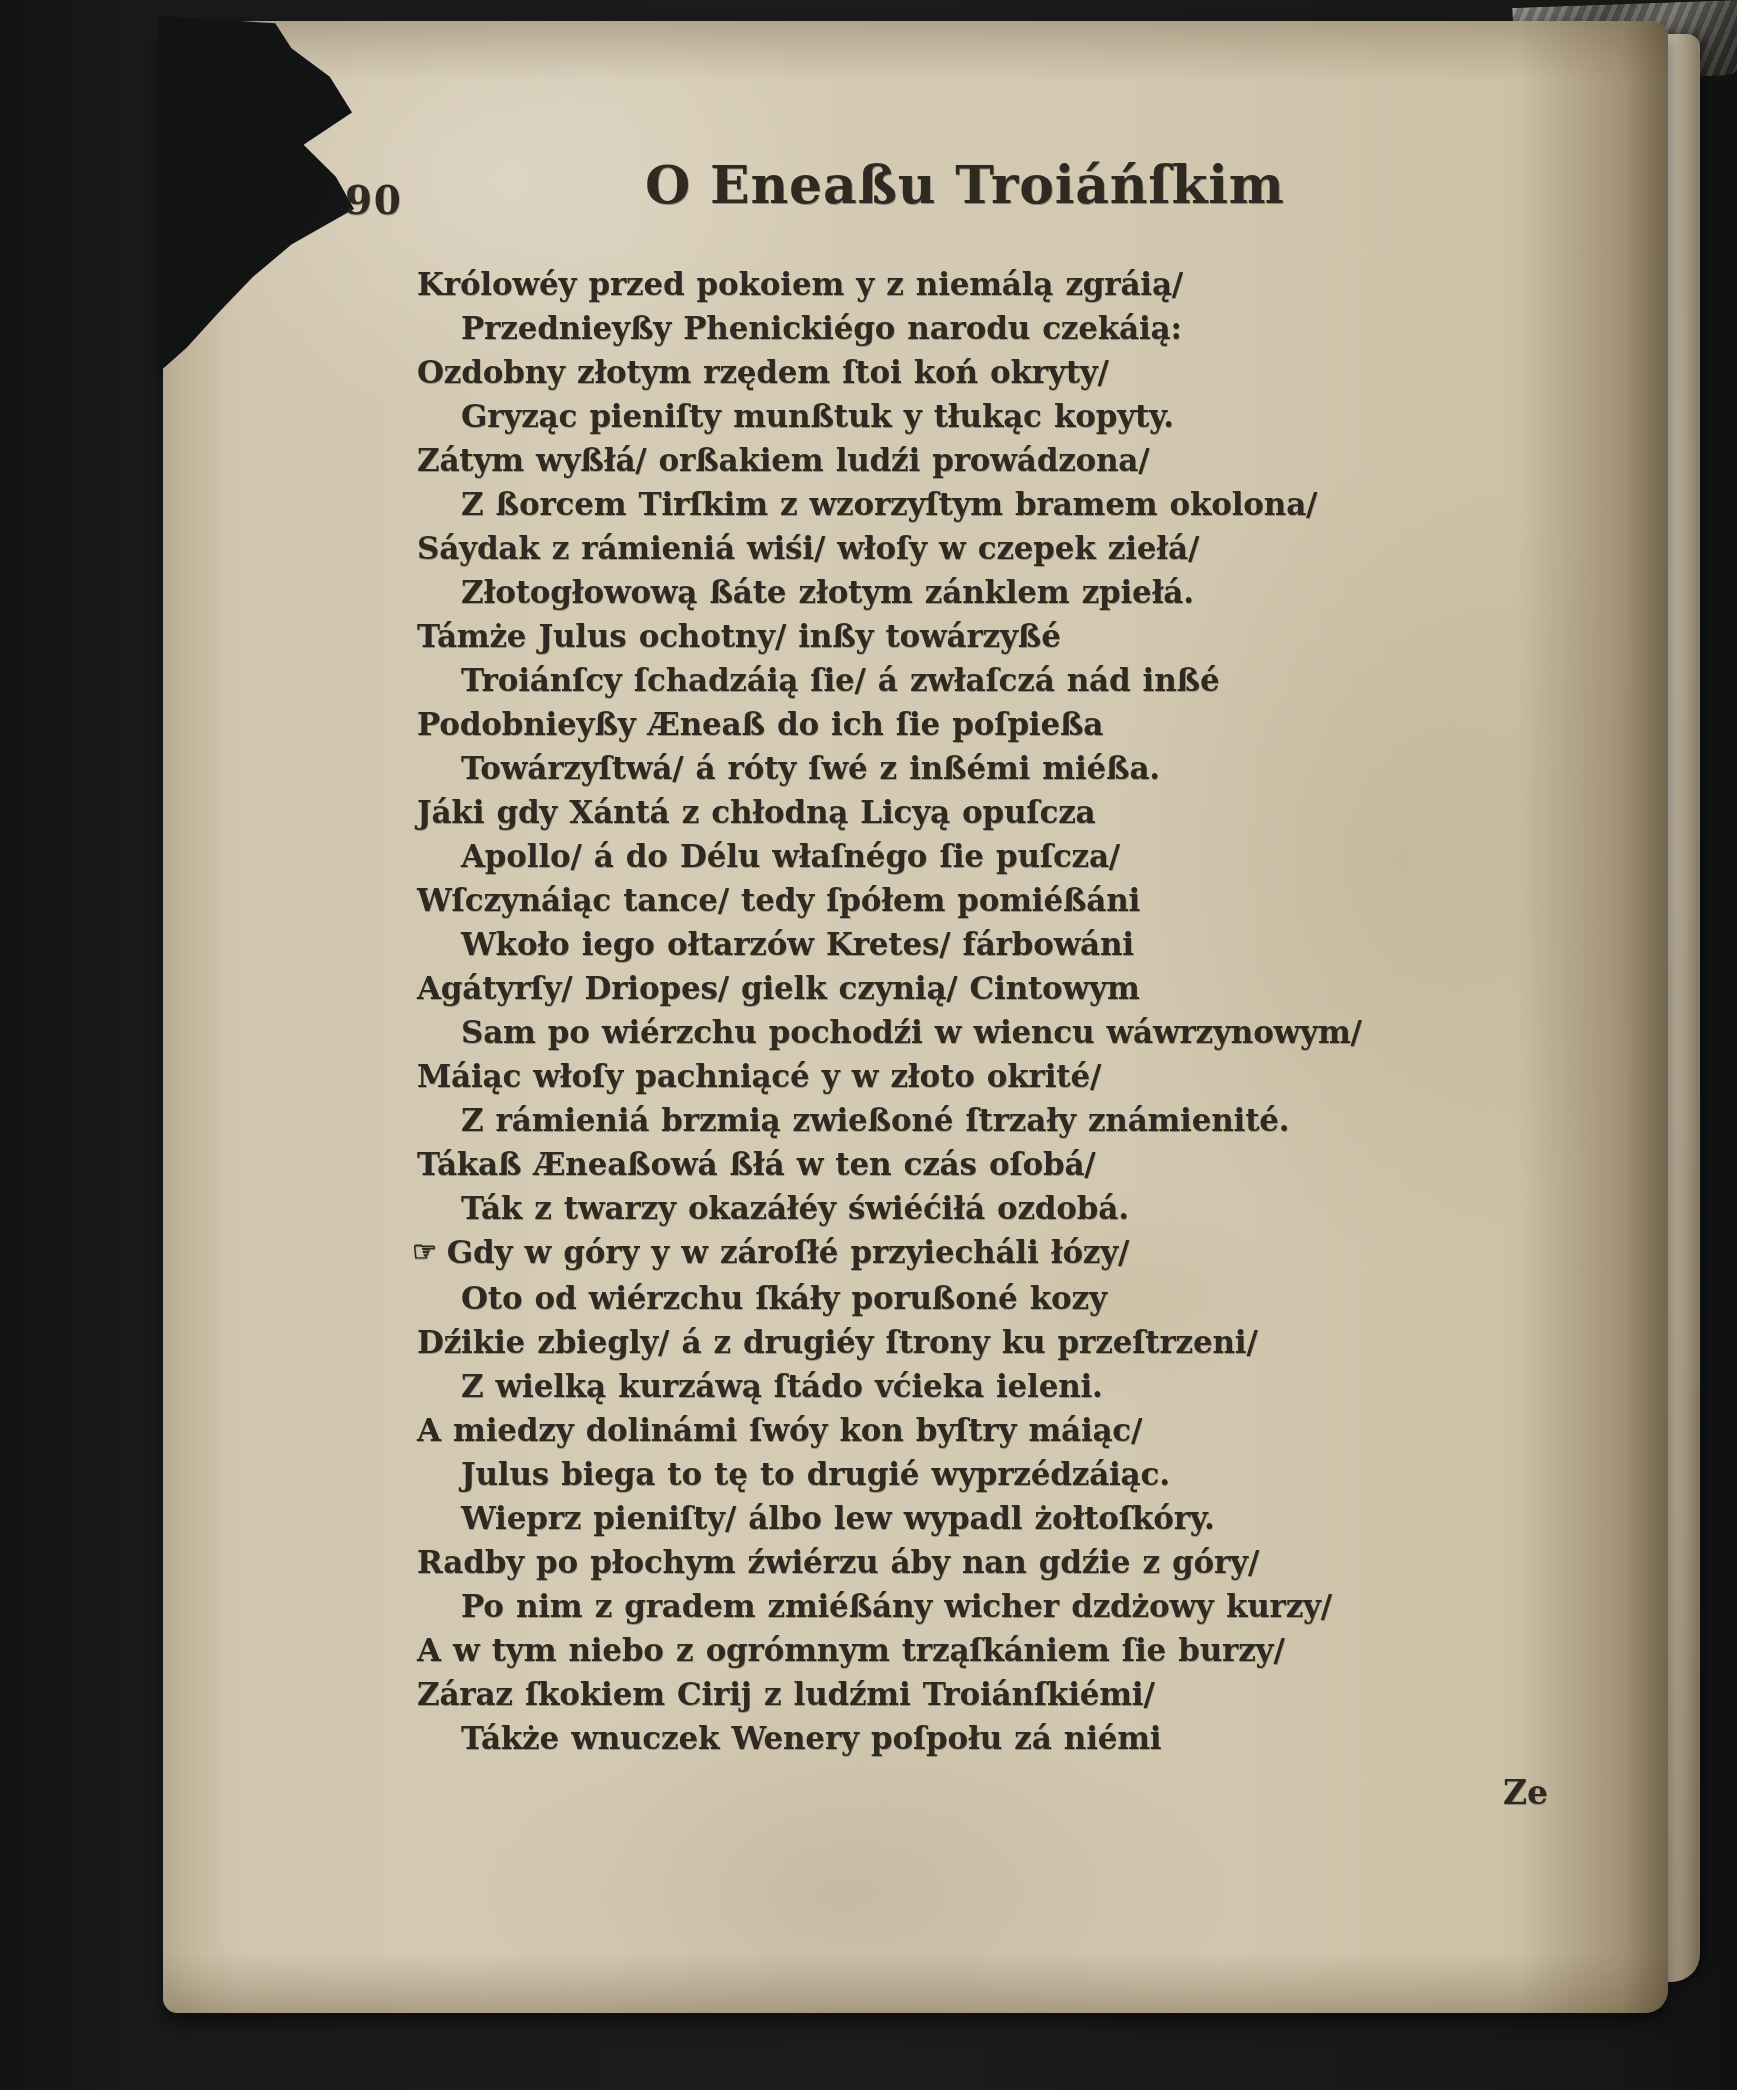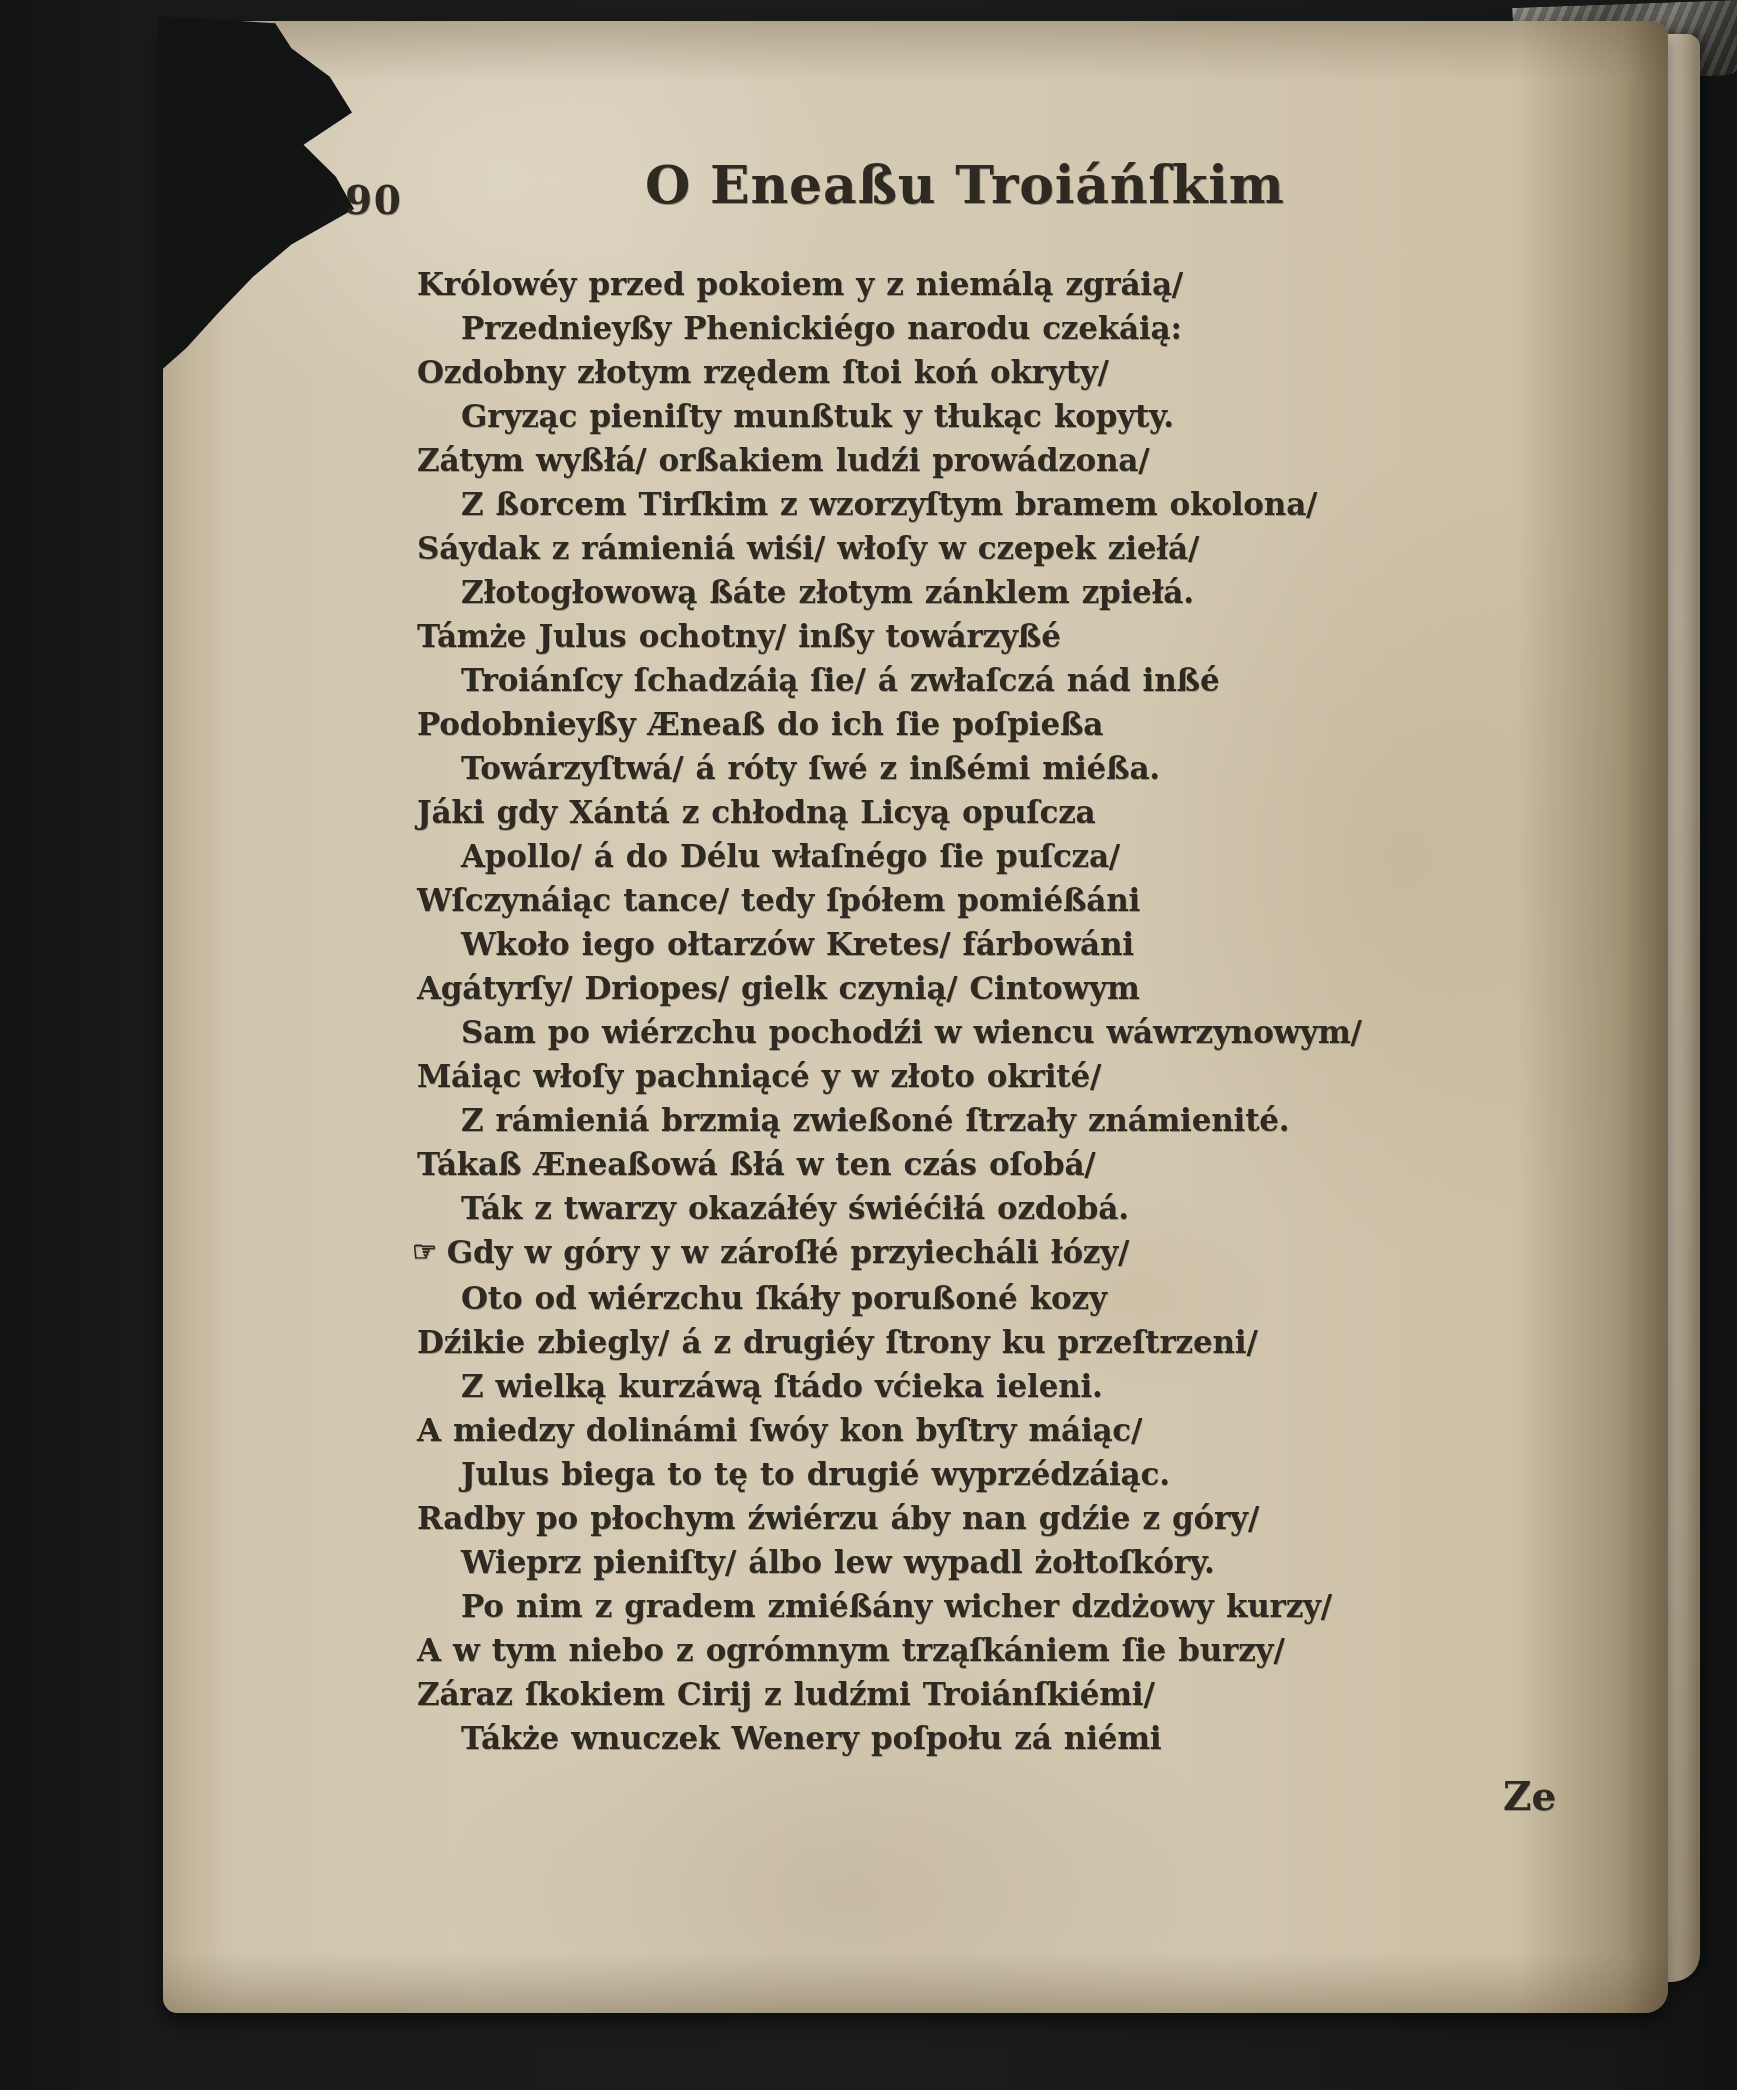--- a/index.html
+++ b/index.html
@@ -74,21 +74,21 @@
     letter-spacing:-0.2px;word-spacing:1.6px;
     text-shadow:0.5px 0.5px 0 rgba(46,42,34,.35);
   }
   .line.indent{padding-left:44px;}
   .manicule{
     display:inline-block;margin-left:-4.9px;margin-right:9.8px;
     font-size:28px;transform:translateY(-1.6px);
   }
   .catchword{
     position:absolute;left:1340px;top:1752px;
-    font-size:39px;font-weight:700;
+    font-size:33px;font-weight:700;
     text-shadow:0.5px 0.5px 0 rgba(46,42,34,.35);
   }
 </style>
 </head>
 <body>
 
 <div class="stage">
   <div class="marble"></div>
   <div class="underpage"></div>
 
@@ -119,22 +119,22 @@
           <div class="line">Máiąc włoſy pachniącé y w złoto okrité/</div>
           <div class="line indent">Z rámieniá brzmią zwießoné ſtrzały známienité.</div>
           <div class="line">Tákaß Æneaßowá ßłá w ten czás oſobá/</div>
           <div class="line indent">Ták z twarzy okazáłéy świéćiłá ozdobá.</div>
           <div class="line"><span class="manicule">☞</span>Gdy w góry y w zároſłé przyiecháli łózy/</div>
           <div class="line indent">Oto od wiérzchu ſkáły porußoné kozy</div>
           <div class="line">Dźikie zbiegly/ á z drugiéy ſtrony ku przeſtrzeni/</div>
           <div class="line indent">Z wielką kurzáwą ſtádo vćieka ieleni.</div>
           <div class="line">A miedzy dolinámi ſwóy kon byſtry máiąc/</div>
           <div class="line indent">Julus biega to tę to drugié wyprzédzáiąc.</div>
+          <div class="line indent">Wieprz pieniſty/ álbo lew wypadl żołtoſkóry.</div>
           <div class="line">Radby po płochym źwiérzu áby nan gdźie z góry/</div>
-          <div class="line indent">Wieprz pieniſty/ álbo lew wypadl żołtoſkóry.</div>
           <div class="line indent">Po nim z gradem zmiéßány wicher dzdżowy kurzy/</div>
           <div class="line">A w tym niebo z ogrómnym trząſkániem ſie burzy/</div>
           <div class="line">Záraz ſkokiem Cirij z ludźmi Troiánſkiémi/</div>
           <div class="line indent">Tákże wnuczek Wenery poſpołu zá niémi</div>
         </div>
       <div class="catchword">Ze</div>
     </div>
   </div>
 </div>
 

